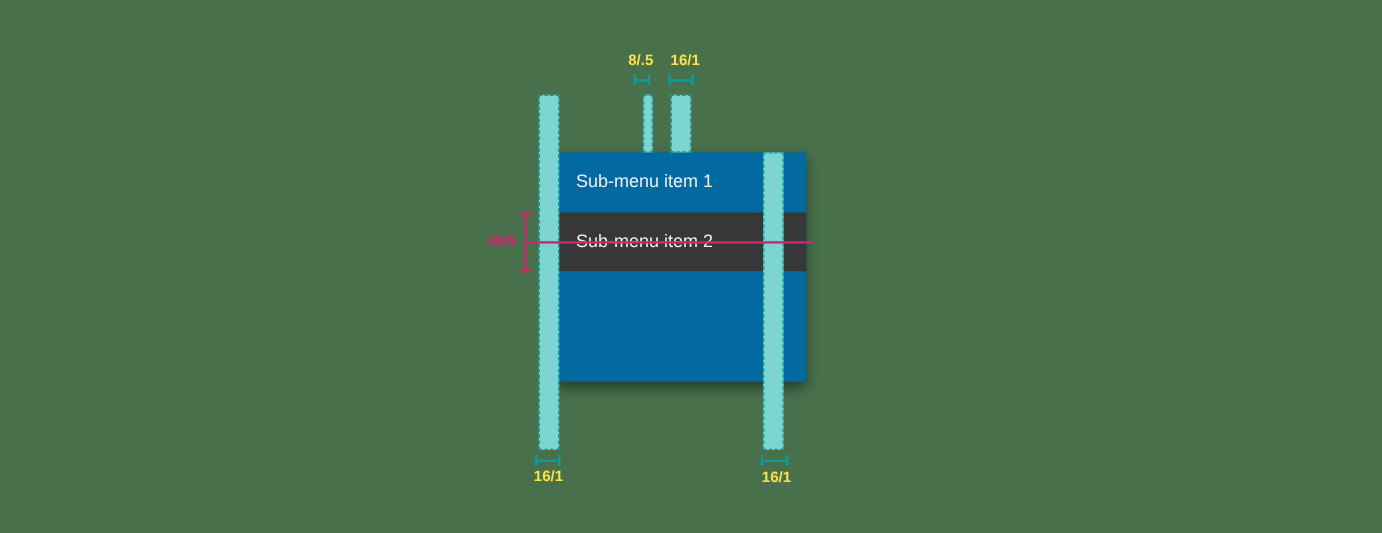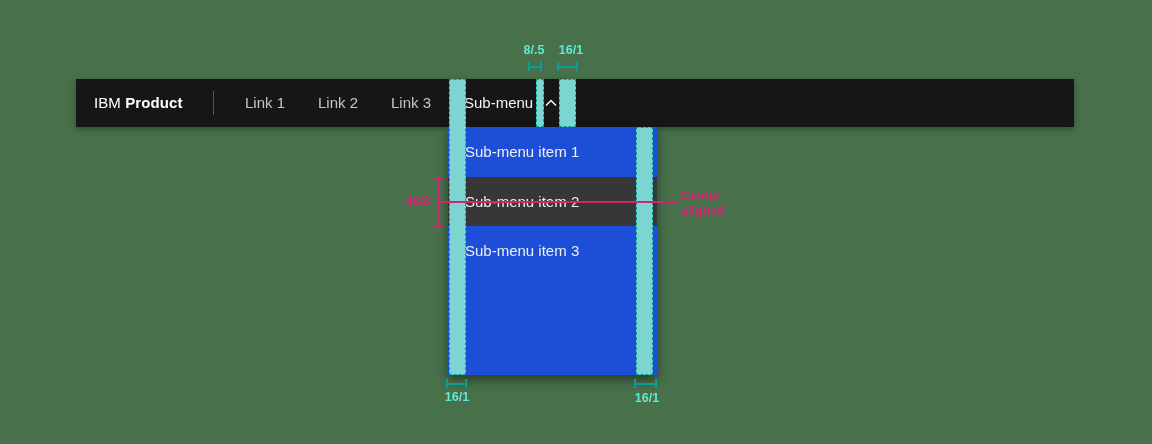--- a/index.html
+++ b/index.html
@@ -17,36 +17,36 @@
   .brand .bold{font-weight:bold;}
   .hdr-divider{position:absolute;left:137px;top:12px;width:1px;height:24px;background:#555555;}
   .hdr-link{position:absolute;top:0;height:48px;line-height:48px;color:#c6c6c6;
     font-size:15px;text-decoration:none;cursor:pointer;white-space:nowrap;}
   .hdr-link.l1{left:169px;} .hdr-link.l2{left:242px;} .hdr-link.l3{left:315px;}
   .submenu-trigger{position:absolute;left:388px;top:0;height:48px;line-height:48px;
     color:#f4f4f4;font-size:15px;cursor:pointer;white-space:nowrap;}
   .chevron{position:absolute;left:469px;top:20px;width:12px;height:8px;}
   
   .dropdown{
-    position:absolute;left:448px;top:127px;width:209px;height:248px;
-    background:#1d4ed8;box-shadow:0 5px 10px rgba(0,0,0,.45);z-index:2;
+    position:absolute;left:463px;top:127px;width:209px;height:191px;
+    background:#0369a1;box-shadow:0 5px 10px rgba(0,0,0,.45);z-index:2;
   }
   .menu-item{height:49.6px;line-height:49.6px;padding-left:17px;color:#efefef;
     font-size:15px;cursor:pointer;box-sizing:border-box;white-space:nowrap;}
   .menu-item.highlighted{background:#373737;}
   
   .strip{position:absolute;background:#7cd5d1;border:1px dashed #0a9e99;
     box-sizing:border-box;z-index:5;}
   .strip-a{left:449px;top:79px;width:17px;height:296px;}
   .strip-b{left:536px;top:79px;width:8px;height:48px;}
   .strip-c{left:559px;top:79px;width:17px;height:48px;}
   .strip-d{left:636px;top:127px;width:17px;height:248px;}
   
   .anno{position:absolute;z-index:6;}
-  .teal-label{color:#5eead4;font-size:12.5px;font-weight:bold;text-align:center;}
+  .teal-label{color:#fde047;font-size:12.5px;font-weight:bold;text-align:center;}
   .hbeam{height:9px;border-left:2px solid #0a9e99;border-right:2px solid #0a9e99;
     background:linear-gradient(#0a9e99,#0a9e99) center/100% 2px no-repeat;box-sizing:border-box;}
   .lbl-top-sm{left:512px;top:43px;width:44px;}
   .beam-top-sm{left:528px;top:62px;width:14px;}
   .lbl-top-lg{left:550px;top:43px;width:42px;}
   .beam-top-lg{left:557px;top:62px;width:21px;}
   .beam-bot-l{left:446px;top:379px;width:21px;}
   .lbl-bot-l{left:436px;top:390px;width:42px;}
   .beam-bot-r{left:634px;top:379px;width:23px;}
   .lbl-bot-r{left:626px;top:391px;width:42px;}
@@ -56,52 +56,38 @@
   .magenta-label{color:#d02670;font-size:12.5px;font-weight:bold;}
   .lbl-height{left:396px;top:194px;width:34px;text-align:right;}
   .center-line{left:440px;top:201px;width:238px;height:2px;background:#d02670;}
   .lbl-align{left:681px;top:189px;width:70px;line-height:15px;white-space:pre-line;}
 </style>
 </head>
 <body>
 
 <div class="canvas">
 
-  <div class="header">
-    <div class="brand"><span>IBM</span>&nbsp;<span class="bold">Product</span></div>
-    <div class="hdr-divider"></div>
-    <a class="hdr-link l1">Link 1</a>
-    <a class="hdr-link l2">Link 2</a>
-    <a class="hdr-link l3">Link 3</a>
-    <div class="submenu-trigger">Sub-menu</div>
-    <svg class="chevron" viewBox="0 0 12 8">
-      <polyline points="1,6.5 6,1.5 11,6.5" fill="none" stroke="#f4f4f4" stroke-width="1.5"></polyline>
-    </svg>
-  </div>
 
   <div class="dropdown">
     <div class="menu-item">Sub-menu item 1</div>
     <div class="menu-item highlighted">Sub-menu item 2</div>
-    <div class="menu-item">Sub-menu item 3</div>
   </div>
 
   <div class="strip strip-a"></div>
   <div class="strip strip-b"></div>
   <div class="strip strip-c"></div>
   <div class="strip strip-d"></div>
 
   <div class="anno teal-label lbl-top-sm">8/.5</div>
   <div class="anno hbeam beam-top-sm"></div>
   <div class="anno teal-label lbl-top-lg">16/1</div>
   <div class="anno hbeam beam-top-lg"></div>
 
   <div class="anno hbeam beam-bot-l"></div>
   <div class="anno teal-label lbl-bot-l">16/1</div>
   <div class="anno hbeam beam-bot-r"></div>
   <div class="anno teal-label lbl-bot-r">16/1</div>
 
   <div class="anno vbeam"></div>
-  <div class="anno magenta-label lbl-height">48/8</div>
+  <div class="anno magenta-label lbl-height">48/5</div>
   <div class="anno center-line"></div>
-  <div class="anno magenta-label lbl-align">Center
-aligned</div>
 
 </div>
 
 </body></html>

